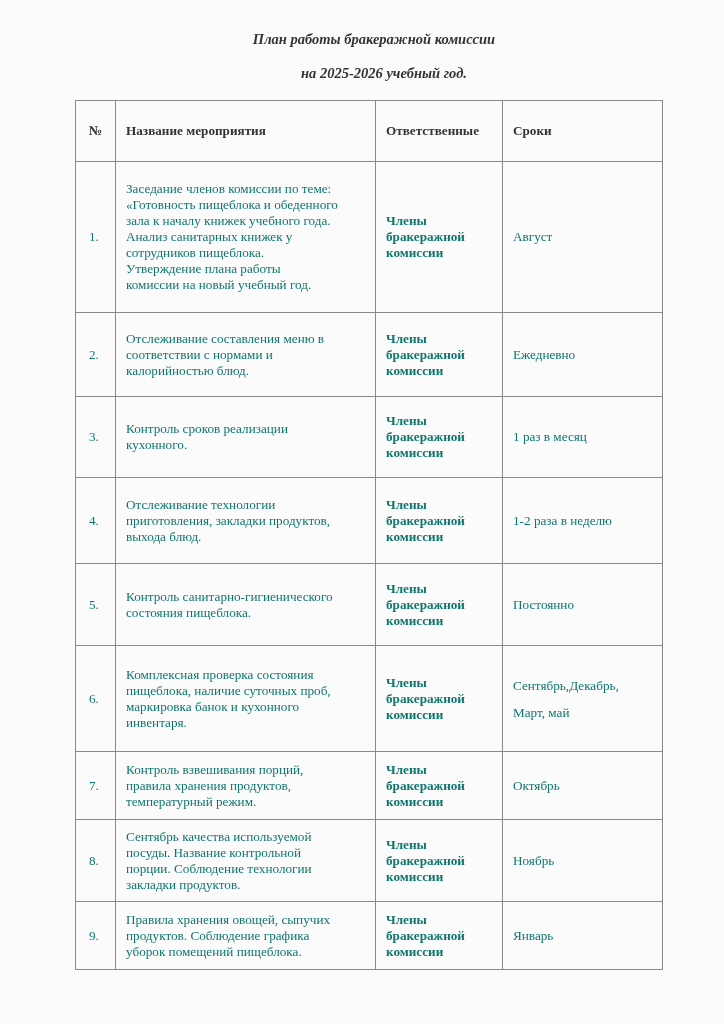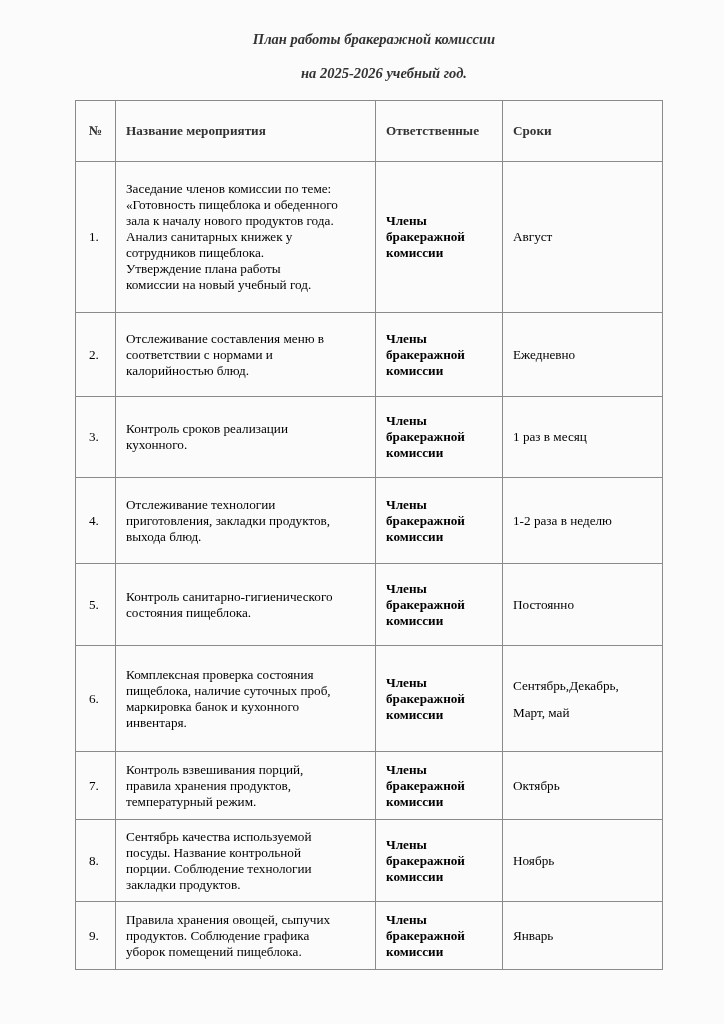--- a/index.html
+++ b/index.html
@@ -12,21 +12,21 @@
     font-style: italic; font-weight: bold; font-size: 14.5px; color: #333;
   }
   #t1 { top: 31px; left: 12px; }
   #t2 { top: 65px; left: 22px; }
   table {
     position: absolute; left: 75px; top: 100px; width: 587px; height: 867px;
     border-collapse: collapse; table-layout: fixed;
   }
   td, th {
     border: 1.5px solid #8a8a8a; font-size: 13.2px; line-height: 16px; font-weight: normal;
-    vertical-align: middle; text-align: left; padding: 0 7px 0 10px; color: #000000;
+    vertical-align: middle; text-align: left; padding: 0 7px 0 10px; color: #0f766e;
   }
   th { font-weight: bold; color: #333; }
   td.num, th.num { padding-left: 13px; }
   td.resp { padding-left: 10px; font-weight: bold; }
   td.when { }
   .multi span { display: block; }
   .when6 span { display: block; line-height: 27px; }
 </style>
 </head>
 <body>
@@ -48,21 +48,21 @@
       <th>Ответственные</th>
       <th>Сроки</th>
     </tr>
   </thead>
   <tbody id="tbody">
       <tr style="height: 151px;">
         <td class="num">1.</td>
         <td class="multi">
           <span>Заседание членов комиссии по теме:</span>
           <span>«Готовность пищеблока и обеденного</span>
-          <span>зала к началу нового продуктов года.</span>
+          <span>зала к началу книжек учебного года.</span>
           <span>Анализ санитарных книжек у</span>
           <span>сотрудников пищеблока.</span>
           <span>Утверждение плана работы</span>
           <span>комиссии  на новый учебный год.</span>
         </td>
         <td class="multi resp">
           <span>Члены бракеражной</span>
           <span>комиссии</span>
         </td>
         <td class="multi when">

